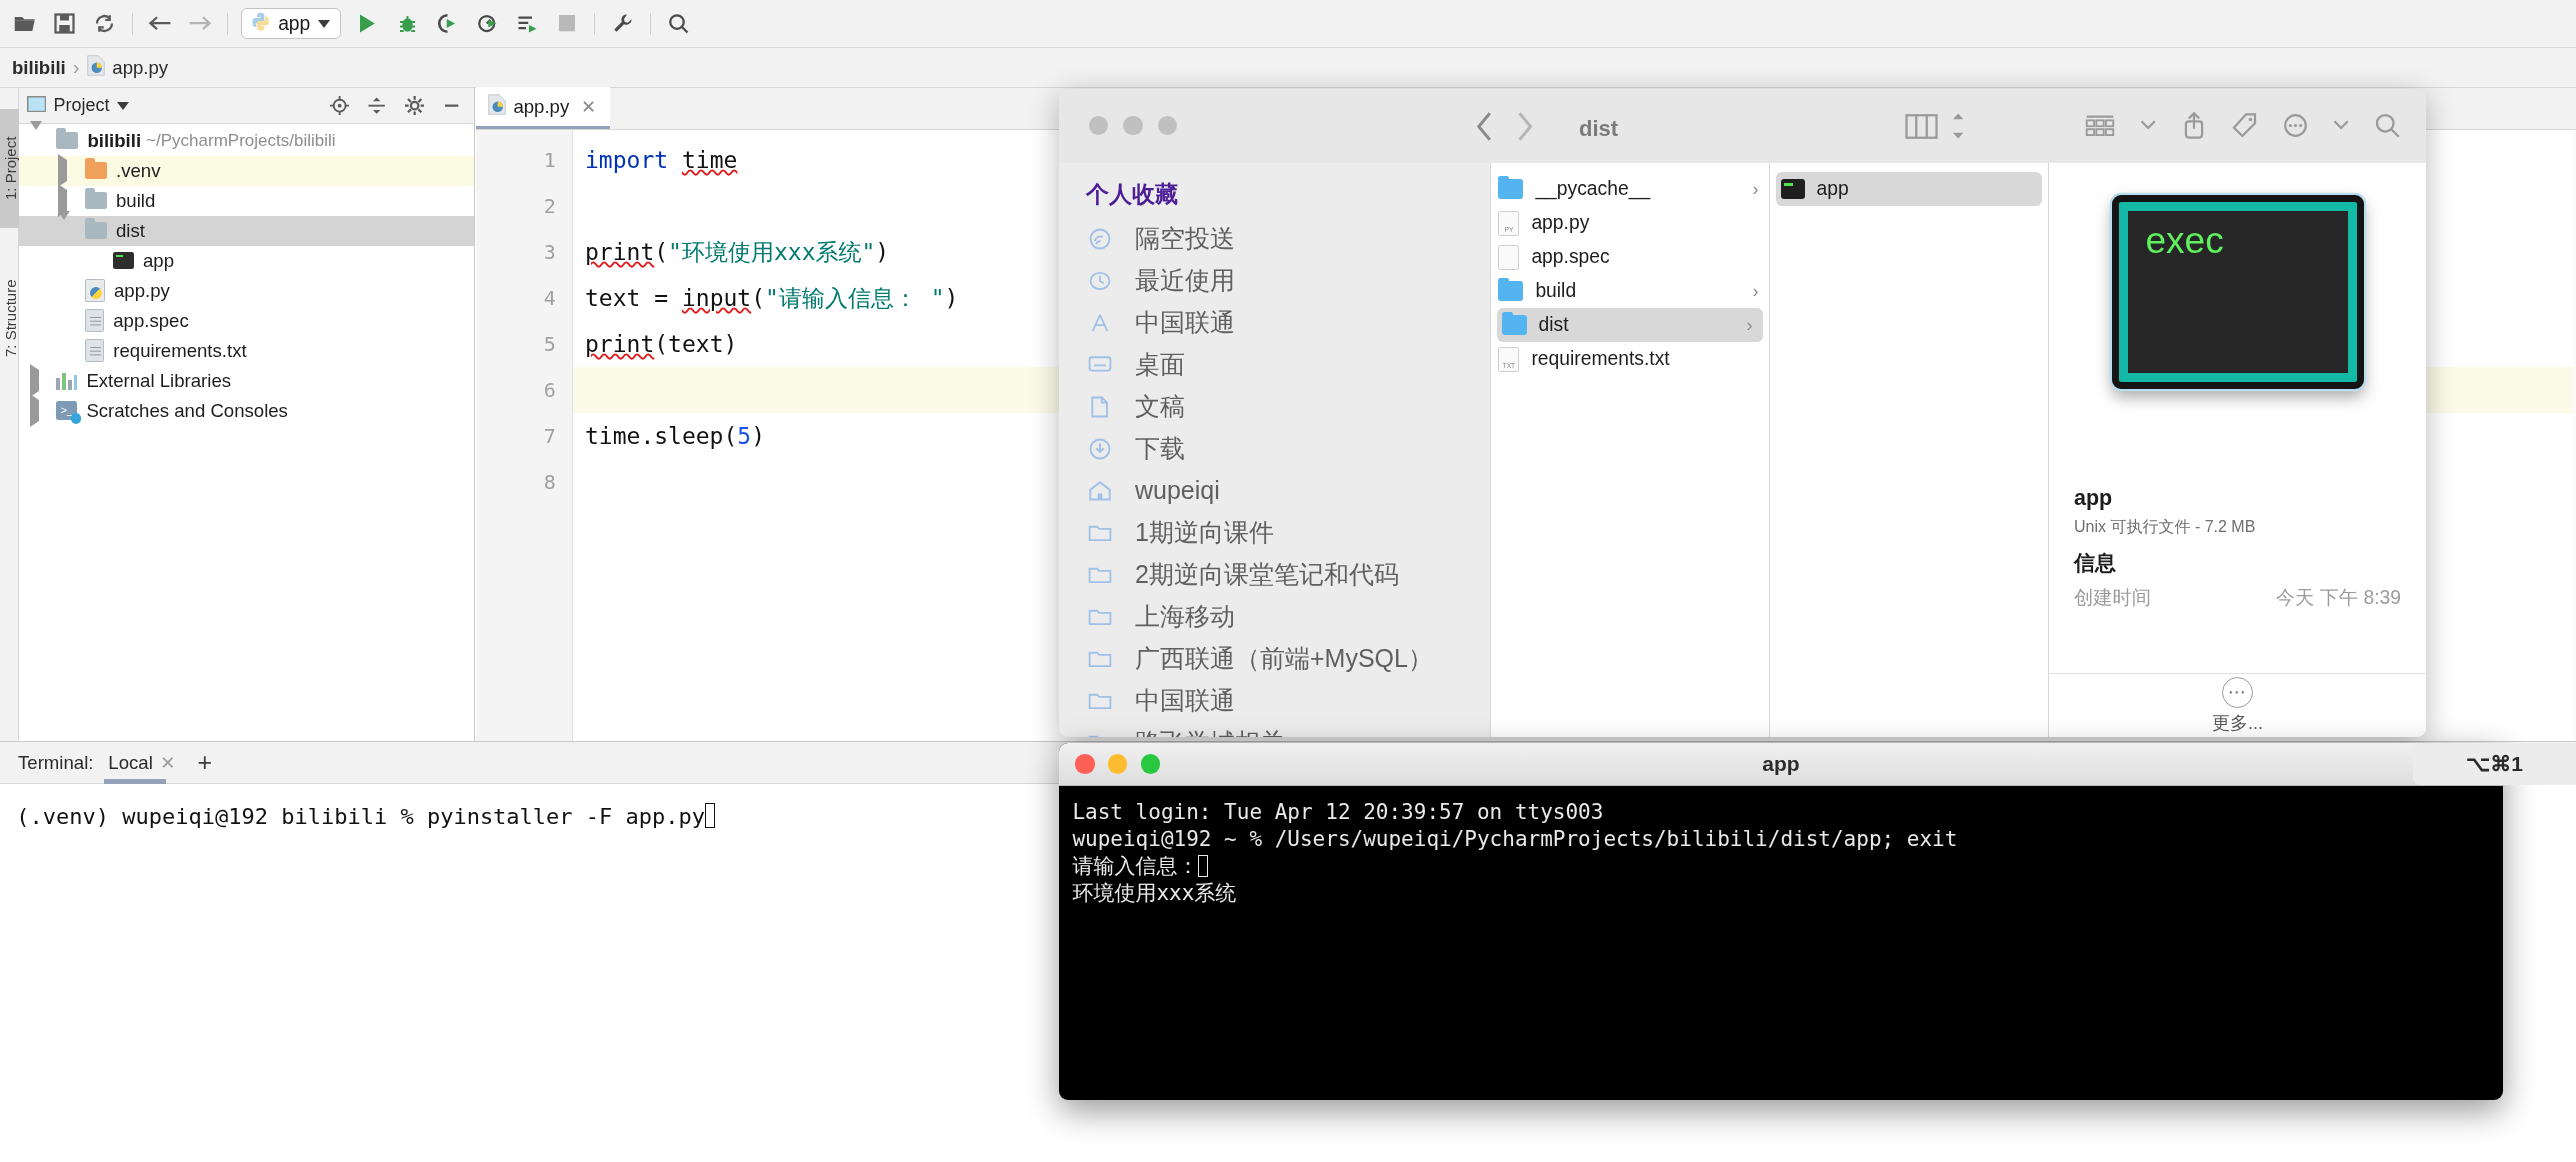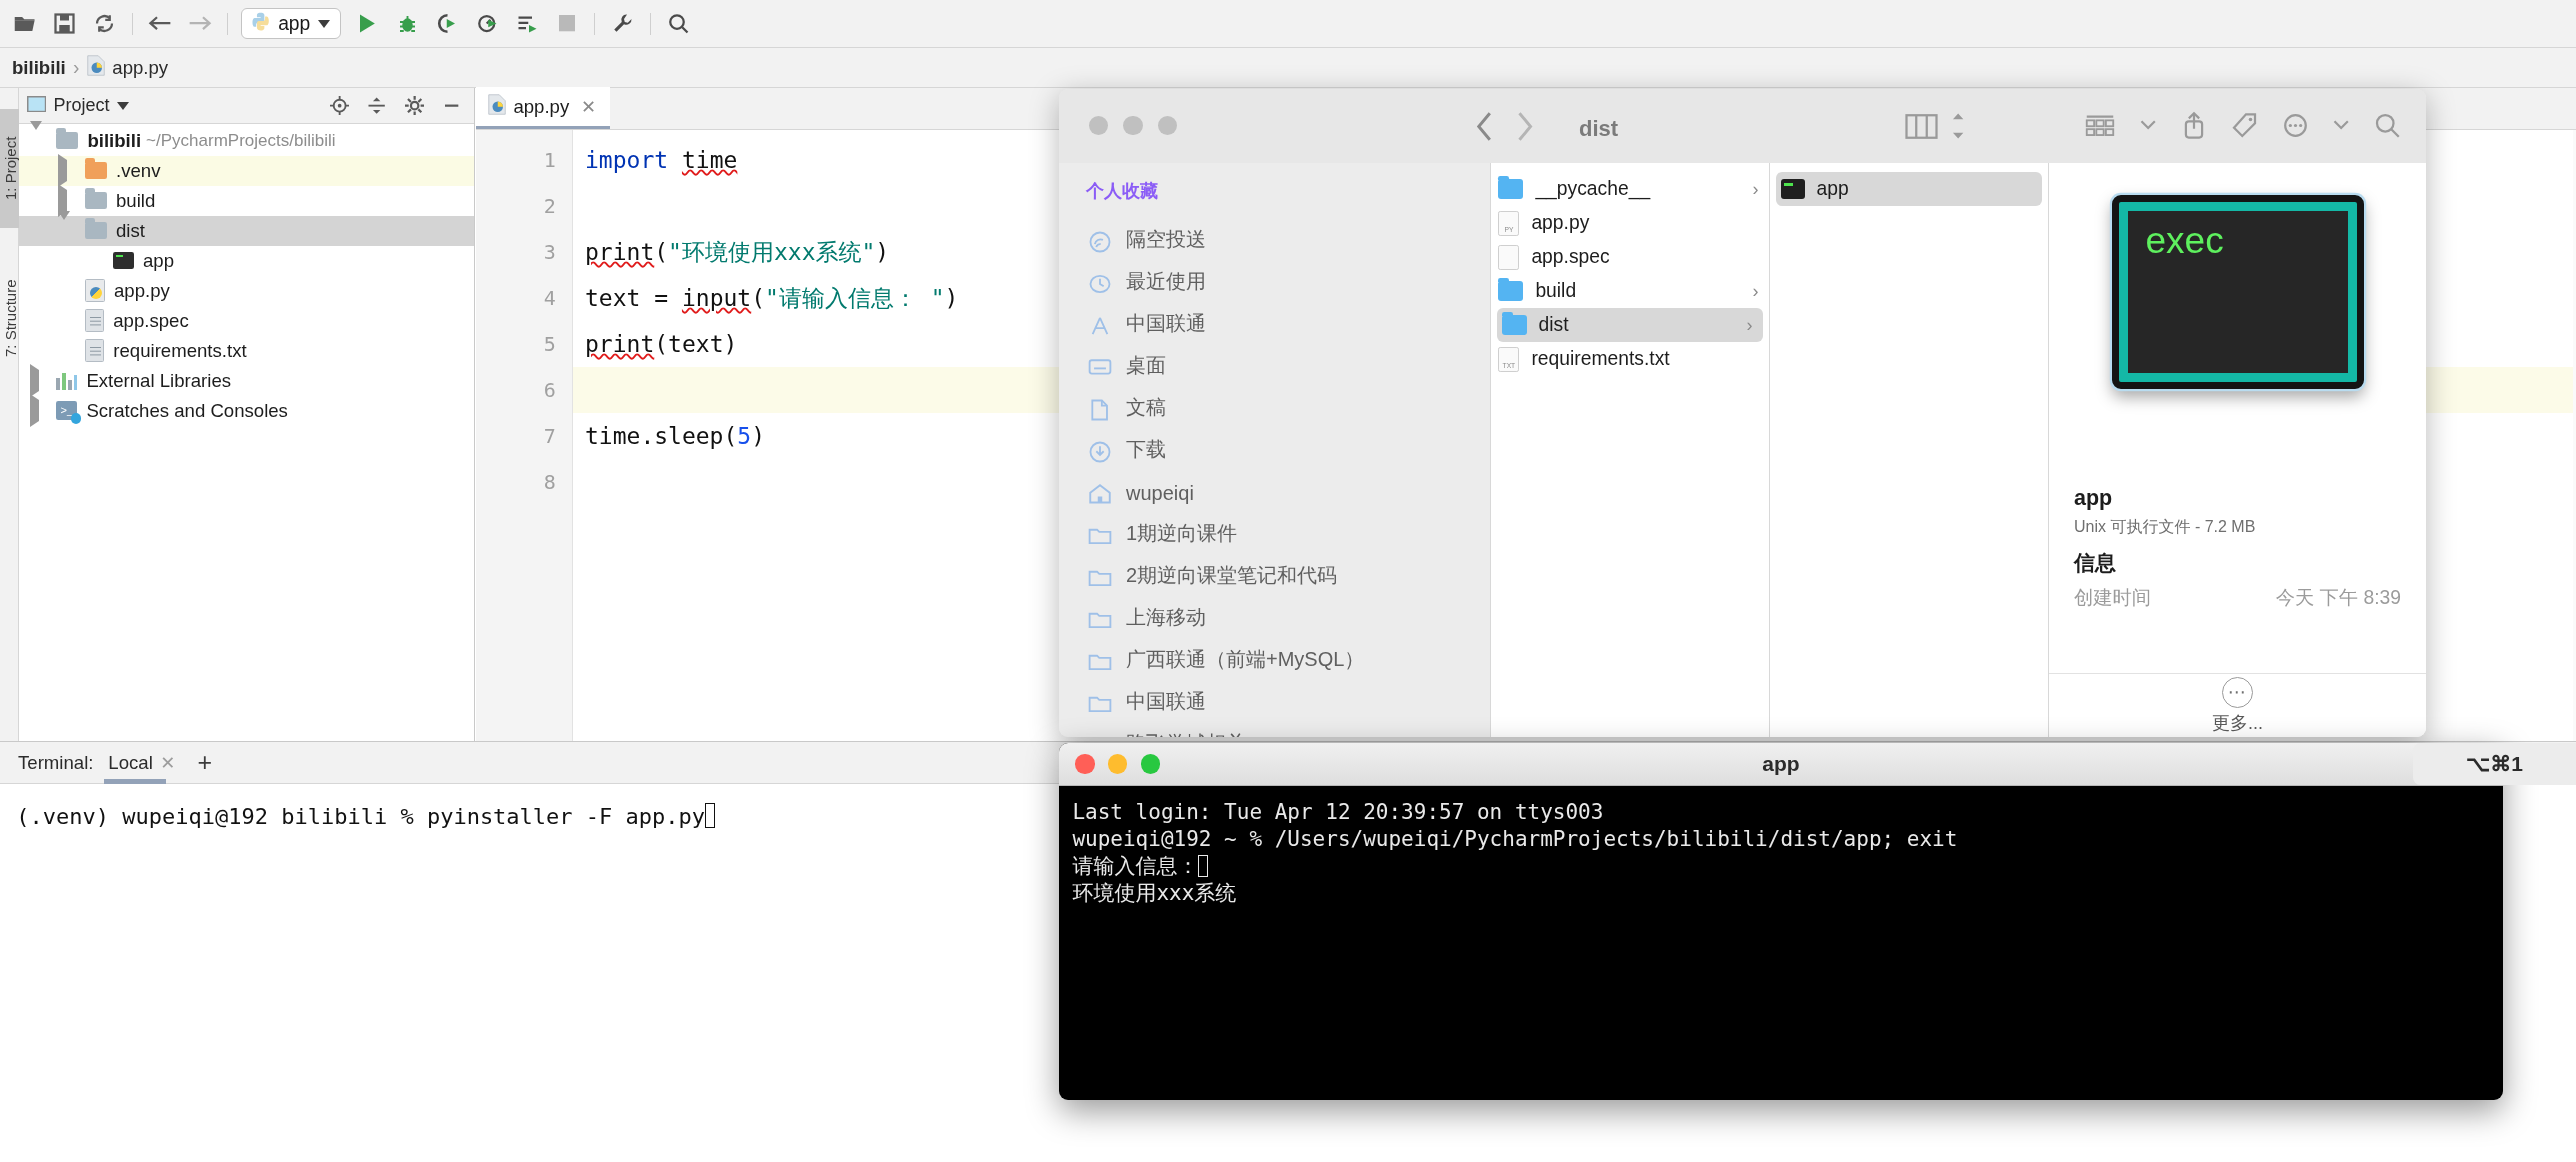--- a/index.html
+++ b/index.html
@@ -127,22 +127,22 @@
   .f-toolbar { height:74px; background:#e7e7e7; display:flex; align-items:center; position:relative; }
   .traffic { position:absolute; left:30px; top:27px; display:flex; gap:15px; }
   .tl { width:19.3px; height:19.3px; border-radius:50%; background:#c0c0c0; }
   .f-nav { position:absolute; left:416px; top:22px; display:flex; align-items:center; gap:21px; color:#8a8a8a; }
   .f-title { position:absolute; left:520px; top:27px; font-size:22px; color:#7b7b7b; font-weight:600; }
   .f-tools-r { position:absolute; right:25px; top:22px; display:flex; align-items:center; gap:25px; color:#9a9a9a; }
   .f-tools-m { position:absolute; left:846px; top:22px; display:flex; align-items:center; gap:12px; color:#9a9a9a; }
 
   .f-body { position:absolute; left:0; top:74px; right:0; bottom:0; display:flex; }
   .f-sidebar { width:431px; background:#ececec; padding:10.4px 0 0 0; }
-  .f-sec { font-size:18px; color:#8b5cf6; font-weight:bold; padding:6px 0 7.4px 27px; }
-  .f-item { height:42px; display:flex; align-items:flex-end; gap:13px; padding-left:27px; font-size:20px; color:#5f5f5f; }
+  .f-sec { font-size:23px; color:#4c1d95; font-weight:bold; padding:6px 0 7.4px 27px; }
+  .f-item { height:42px; display:flex; align-items:center; gap:22px; padding-left:27px; font-size:25px; color:#5f5f5f; }
   .sb-ico { width:27px; height:22px; display:flex; align-items:center; justify-content:center; color:#9fc0e8; }
 
   .f-col { background:#fff; border-left:0.7px solid #d8d8d8; }
   .f-col1 { width:279px; }
   .f-col2 { width:279px; }
   .f-col3 { flex:1; background:#fff; }
   .f-row { height:34px; display:flex; align-items:center; gap:12px; padding:0 10.4px 0 7.4px; font-size:19.3px; color:#1d1d1d; }
   .f-row.sel { background:#d8d8d8; border-radius:6px; margin:0 6px; padding-left:4.5px; }
   .f-row .chev { margin-left:auto; color:#8a8a8a; font-size:18px; }
   .fi-folder { width:25px; height:19.3px; border-radius:3px; background:#54b4f2; position:relative; flex:none;}

